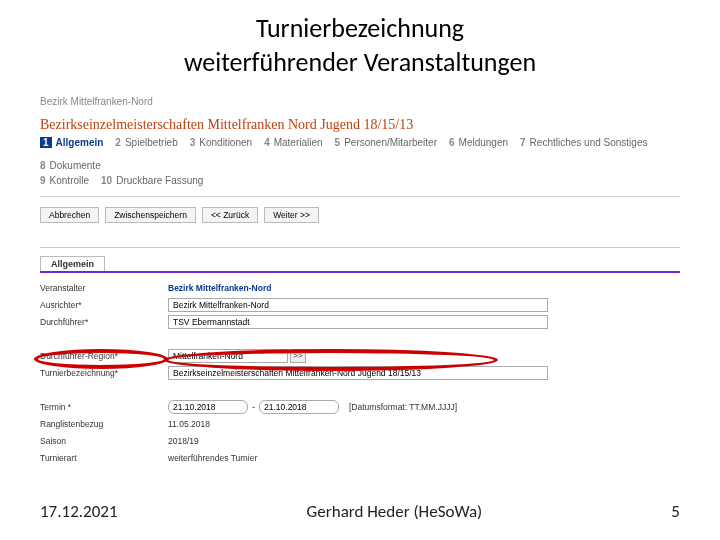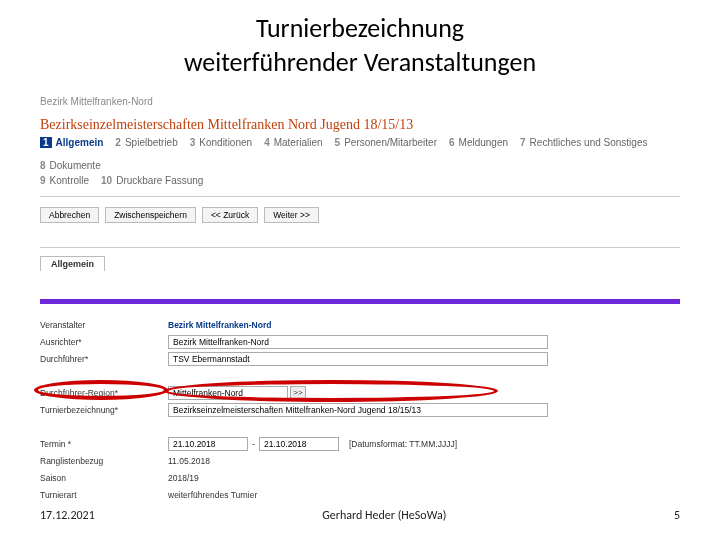--- a/index.html
+++ b/index.html
@@ -38,50 +38,50 @@
   .btn {
     border:1px solid #bbb; background:#f4f4f4;
     font-size:8.5px; padding:2px 8px; cursor:pointer;
   }
 
   .section-head {
     display:inline-block; margin-top:8px;
     border:1px solid #bbb; border-bottom:0;
     padding:2px 10px; font-weight:700; font-size:9px;
   }
-  .form-area { border-top:5px solid #6d28d9; padding-top:12px; position:relative;margin-top:28px; }
+  .form-area { border-top:2px solid #6d28d9; padding-top:6px; position:relative; }
   .row { display:flex; align-items:center; min-height:17px; }
   .lbl { width:128px; font-size:8.5px; color:#333; }
   .val { font-size:8.5px; color:#333; }
   .val.strong { font-weight:700; color:#0a3a8a; }
   .inp {
     border:1px solid #aaa; background:#fff;
     font-size:8.5px; padding:1px 4px; height:14px;
   }
   .inp.wide  { width:380px; }
   .inp.med   { width:120px; }
-  .inp.short { width:80px; }
+  .inp.short { width:80px;border-radius:6px; }
   .chev {
     display:inline-block; width:16px; height:14px;
     border:1px solid #aaa; background:#eee; text-align:center;
     font-size:8px; line-height:12px; margin-left:2px; cursor:pointer;
   }
   .hint { font-size:8.5px; color:#333; margin-left:10px; }
 
   .ring {
     position:absolute; border:4px solid #c00; border-radius:50%;
     pointer-events:none;
   }
   .ring1 { left:-6px; top:76px;  width:134px; height:20px; }
   .ring2 { left:124px; top:76px; width:334px; height:22px; }
 
   .footer {
     position:absolute; bottom:18px; left:0; right:0;
     display:flex; justify-content:space-between;
-    padding:0 40px; font-size:12px; color:#222;
+    padding:0 40px; font-size:17px; color:#222;
   }
 </style>
 </head>
 <body>
 
 <div class="title-area">
   <h1>Turnierbezeichnung</h1>
   <h2>weiterführender Veranstaltungen</h2>
 </div>
 

